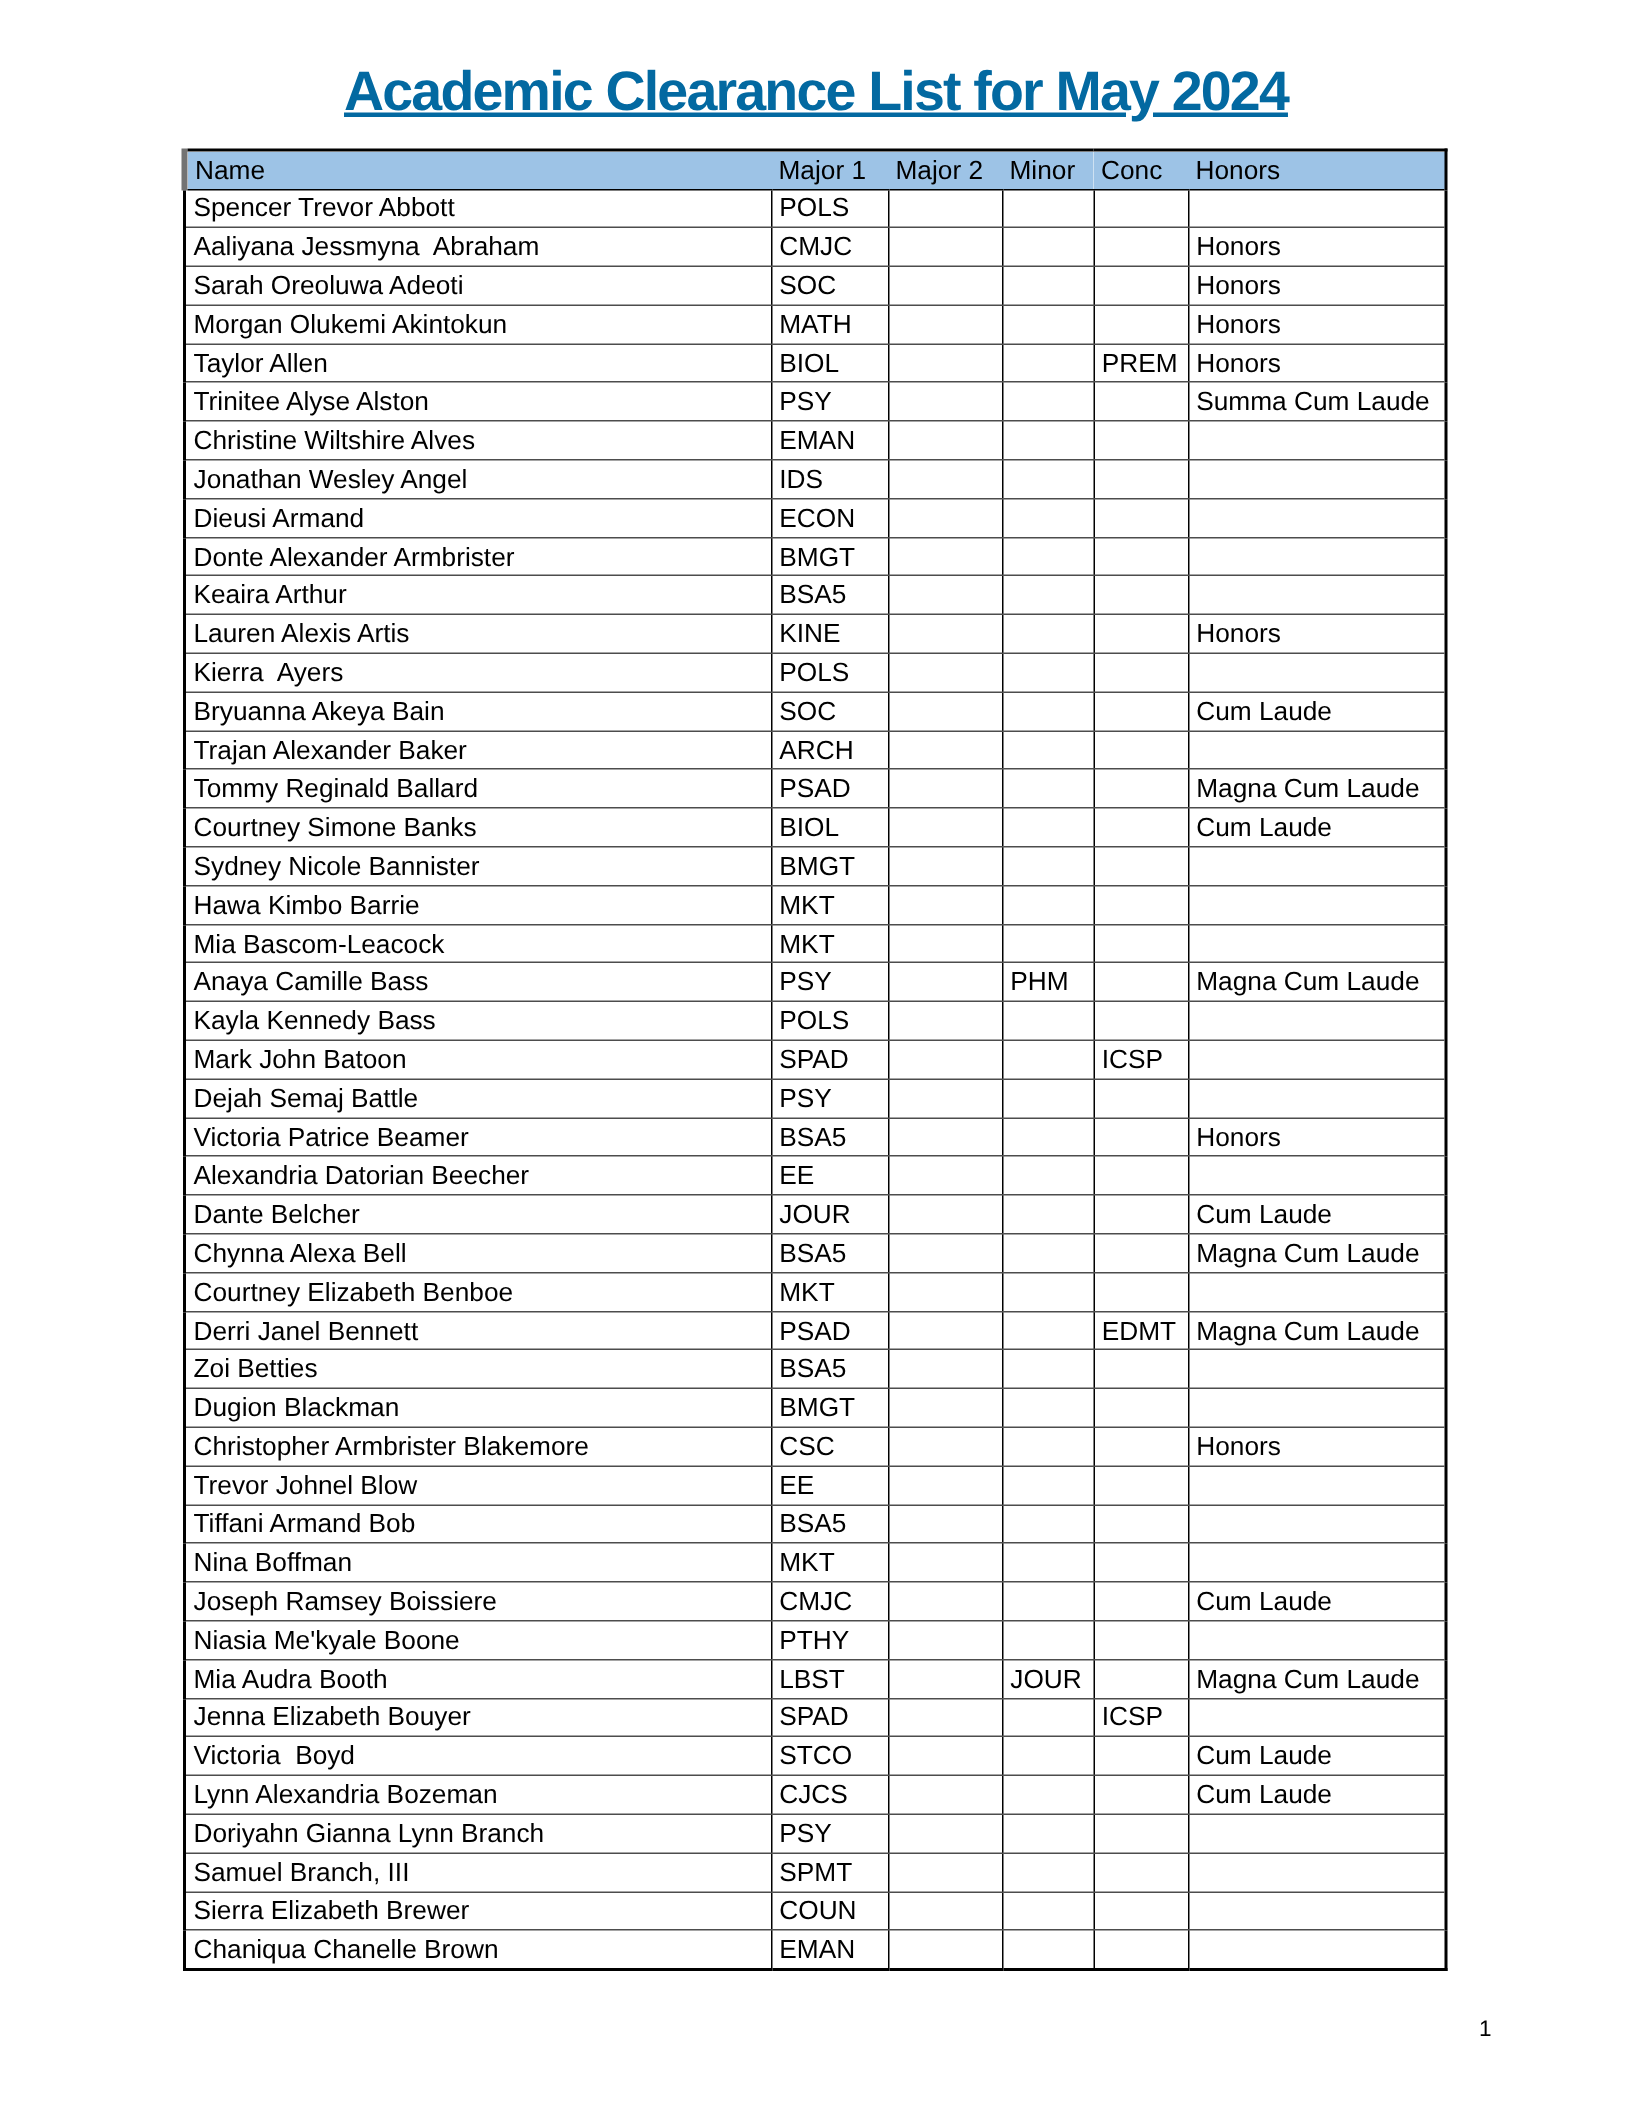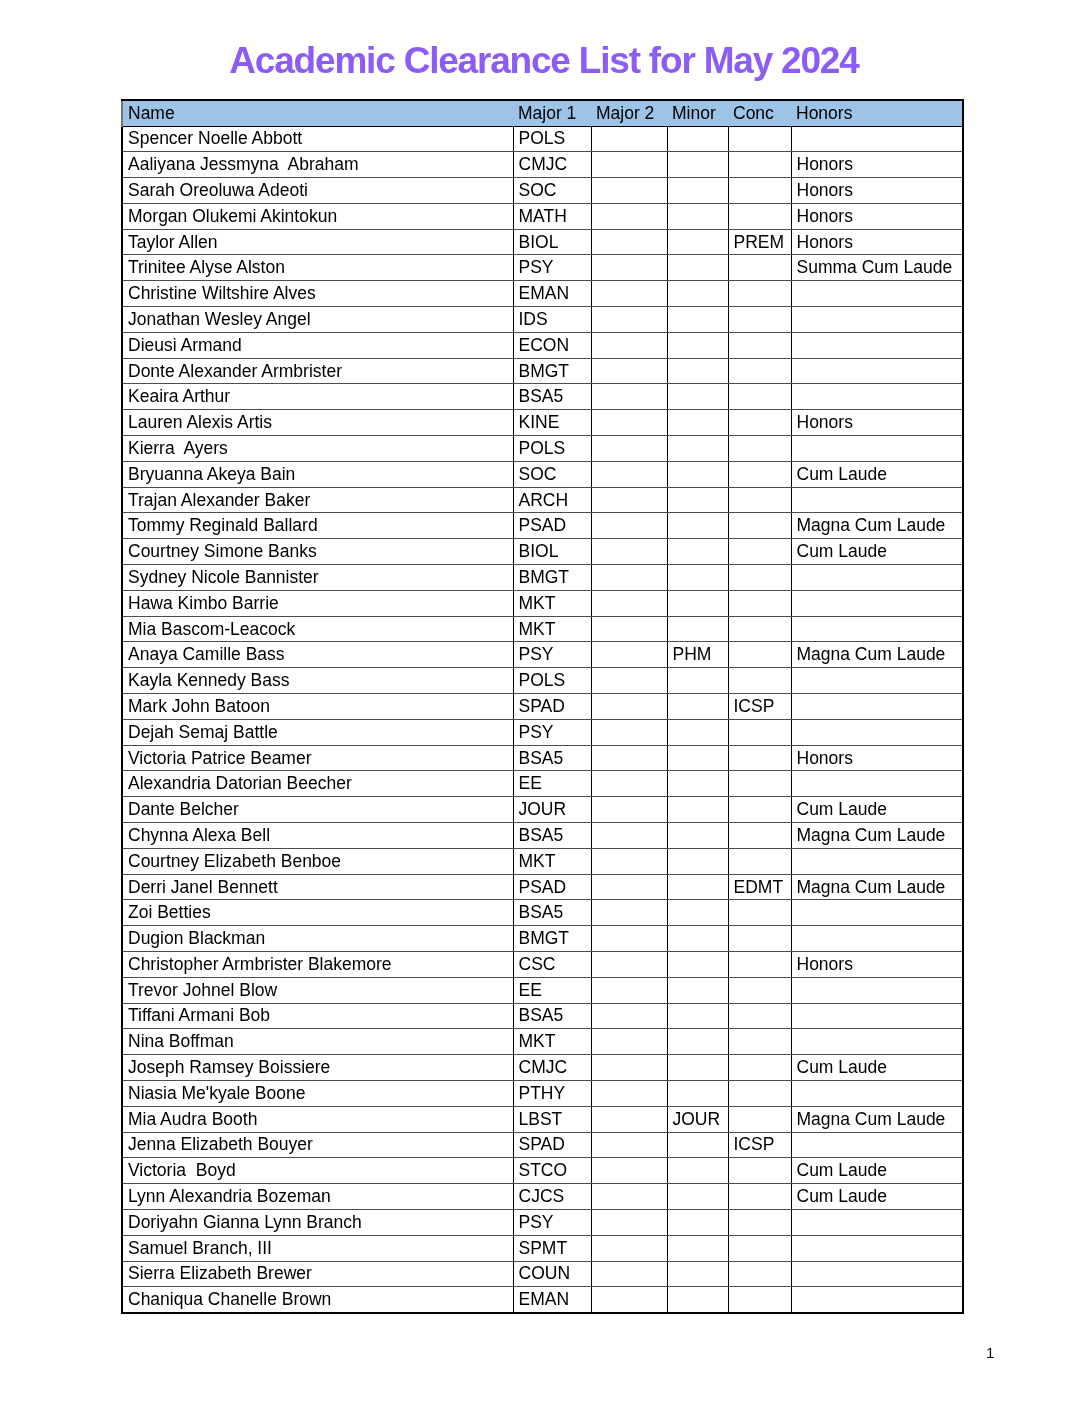--- a/index.html
+++ b/index.html
@@ -15,21 +15,22 @@
   }
   .doc-title {
     position: absolute;
     top: 40px;
     left: 0;
     width: 100%;
     text-align: center;
     font-size: 37px;
     font-weight: 700;
     letter-spacing: -1.2px;
-    color: #8b5cf6;
+    color: #0369a1;
+    text-decoration: underline;
   }
   table.clearance {
     position: absolute;
     left: 121px;
     top: 99px;
     width: 841px;
     border-collapse: collapse;
     table-layout: fixed;
     font-size: 17.5px;
   }
@@ -37,21 +38,21 @@
     background: #9DC3E6;
     border-top: 2px solid #000;
     border-bottom: 1px solid #000;
     font-weight: 400;
     text-align: left;
     height: 26px;
     padding: 0 0 0 5px;
     white-space: pre;
     overflow: hidden;
   }
-  table.clearance th:first-child { border-left: 2px solid #737373; }
+  table.clearance th:first-child { border-left: 4px solid #737373; }
   table.clearance th:last-child  { border-right: 2px solid #000; }
   table.clearance td {
     border-left: 1px solid #000;
     border-right: 1px solid #000;
     border-top: 1px solid #4d4d4d;
     border-bottom: 1px solid #4d4d4d;
     height: 25.8px;
     padding: 0 0 0 5px;
     white-space: pre;
     overflow: hidden;
@@ -89,21 +90,21 @@
         <th>Name</th>
         <th>Major 1</th>
         <th>Major 2</th>
         <th>Minor</th>
         <th>Conc</th>
         <th>Honors</th>
       </tr>
     </thead>
     <tbody>
   <tr>
-    <td>Spencer Noelle Abbott</td>
+    <td>Spencer Trevor Abbott</td>
     <td>POLS</td>
     <td></td>
     <td></td>
     <td></td>
     <td></td>
   </tr>
 
   <tr>
     <td>Aaliyana Jessmyna  Abraham</td>
     <td>CMJC</td>
@@ -395,21 +396,21 @@
   <tr>
     <td>Trevor Johnel Blow</td>
     <td>EE</td>
     <td></td>
     <td></td>
     <td></td>
     <td></td>
   </tr>
 
   <tr>
-    <td>Tiffani Armani Bob</td>
+    <td>Tiffani Armand Bob</td>
     <td>BSA5</td>
     <td></td>
     <td></td>
     <td></td>
     <td></td>
   </tr>
 
   <tr>
     <td>Nina Boffman</td>
     <td>MKT</td>

